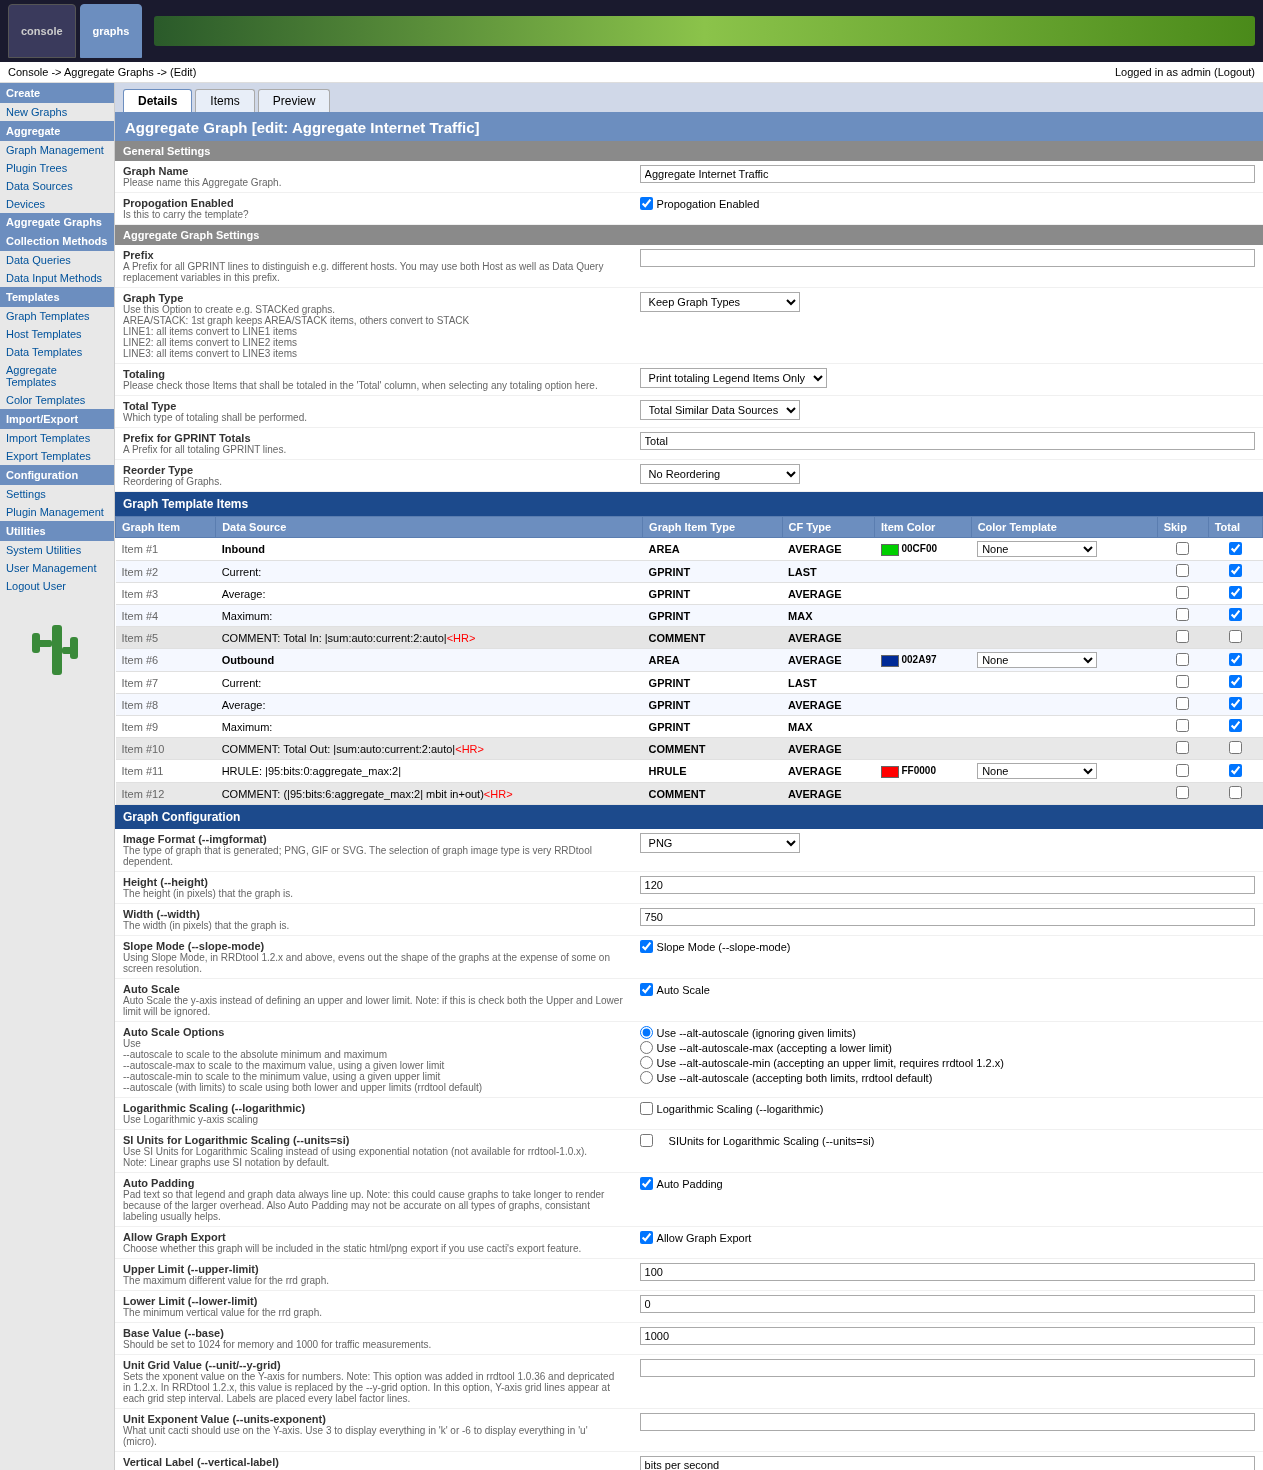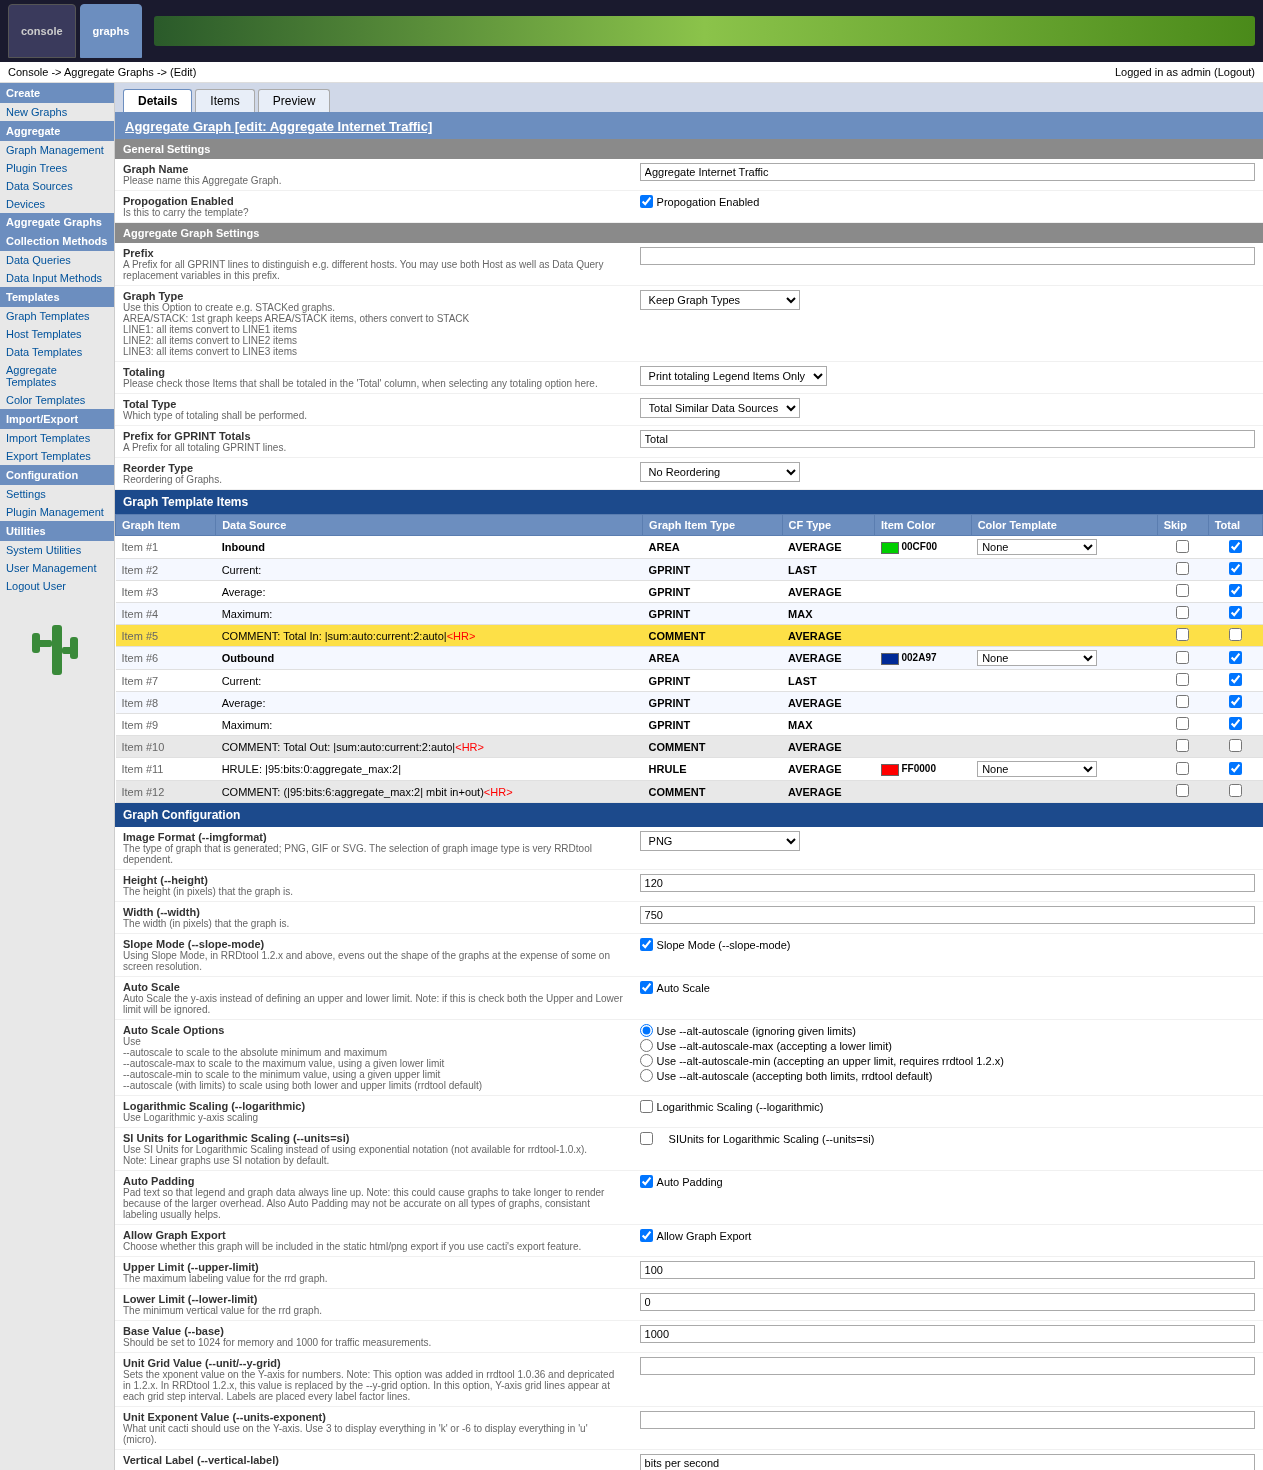--- a/index.html
+++ b/index.html
@@ -26,21 +26,21 @@
 
     
     .main-content { flex: 1; padding: 0; overflow-x: auto; }
 
     
     .tab-bar { background: #d0d8e8; display: flex; padding: 6px 8px 0 8px; border-bottom: 2px solid #6c8ebf; }
     .tab { padding: 4px 14px; border: 1px solid #aaa; border-bottom: none; border-radius: 3px 3px 0 0; cursor: pointer; font-size: 12px; background: #e8eef8; margin-right: 3px; }
     .tab.active { background: white; font-weight: bold; border-color: #6c8ebf; }
 
     
-    .page-title-bar { background: #6c8ebf; color: white; padding: 5px 10px; font-size: 13px; font-weight: bold; text-decoration: underline; }
+    .page-title-bar { background: #6c8ebf; color: white; padding: 5px 10px; font-size: 15px; font-weight: bold; }
 
     
     .section-header { background: #8a8a8a; color: white; padding: 4px 8px; font-size: 11px; font-weight: bold; }
     .section-header-blue { background: #1c4a8c; color: white; padding: 5px 8px; font-size: 12px; font-weight: bold; }
 
     
     .form-table { width: 100%; border-collapse: collapse; background: white; }
     .form-table td { padding: 4px 8px; vertical-align: top; border-bottom: 1px solid #f0f0f0; }
     .form-table .label-col { width: 45%; }
     .form-label { font-weight: bold; color: #333; font-size: 11px; }
@@ -277,21 +277,21 @@
           <tr>
             <td style="color: rgb(102, 102, 102); white-space: nowrap;">Item #4</td>
             <td style="font-weight: normal;">Maximum:</td>
             <td style="font-weight: bold;">GPRINT</td>
             <td style="font-weight: bold;">MAX</td>
             <td></td>
             <td></td>
             <td style="text-align: center;"><input type="checkbox" style=""></td>
             <td style="text-align: center;"><input type="checkbox" checked="" style=""></td>
           </tr>
-          <tr style="background: #fde047;">
+          <tr style="background: #e5e5e5;">
             <td style="color: rgb(102, 102, 102); white-space: nowrap;">Item #5</td>
             <td>COMMENT: Total In: |sum:auto:current:2:auto|<span style="color:red;">&lt;HR&gt;</span></td>
             <td style="font-weight: bold;">COMMENT</td>
             <td style="font-weight: bold;">AVERAGE</td>
             <td></td>
             <td></td>
             <td style="text-align: center;"><input type="checkbox" style=""></td>
             <td style="text-align: center;"><input type="checkbox" style=""></td>
           </tr>
           <tr>
@@ -495,21 +495,21 @@
         <td>
           <label style="display:flex;align-items:center;gap:4px;">
             <input type="checkbox" checked="" style="">
             <span>Allow Graph Export</span>
           </label>
         </td>
       </tr>
       <tr>
         <td class="label-col">
           <div class="form-label">Upper Limit (--upper-limit)</div>
-          <div class="form-desc">The maximum labeling value for the rrd graph.</div>
+          <div class="form-desc">The maximum different value for the rrd graph.</div>
         </td>
         <td>
           <input class="form-input" type="text" value="100" style="">
         </td>
       </tr>
       <tr>
         <td class="label-col">
           <div class="form-label">Lower Limit (--lower-limit)</div>
           <div class="form-desc">The minimum vertical value for the rrd graph.</div>
         </td>

